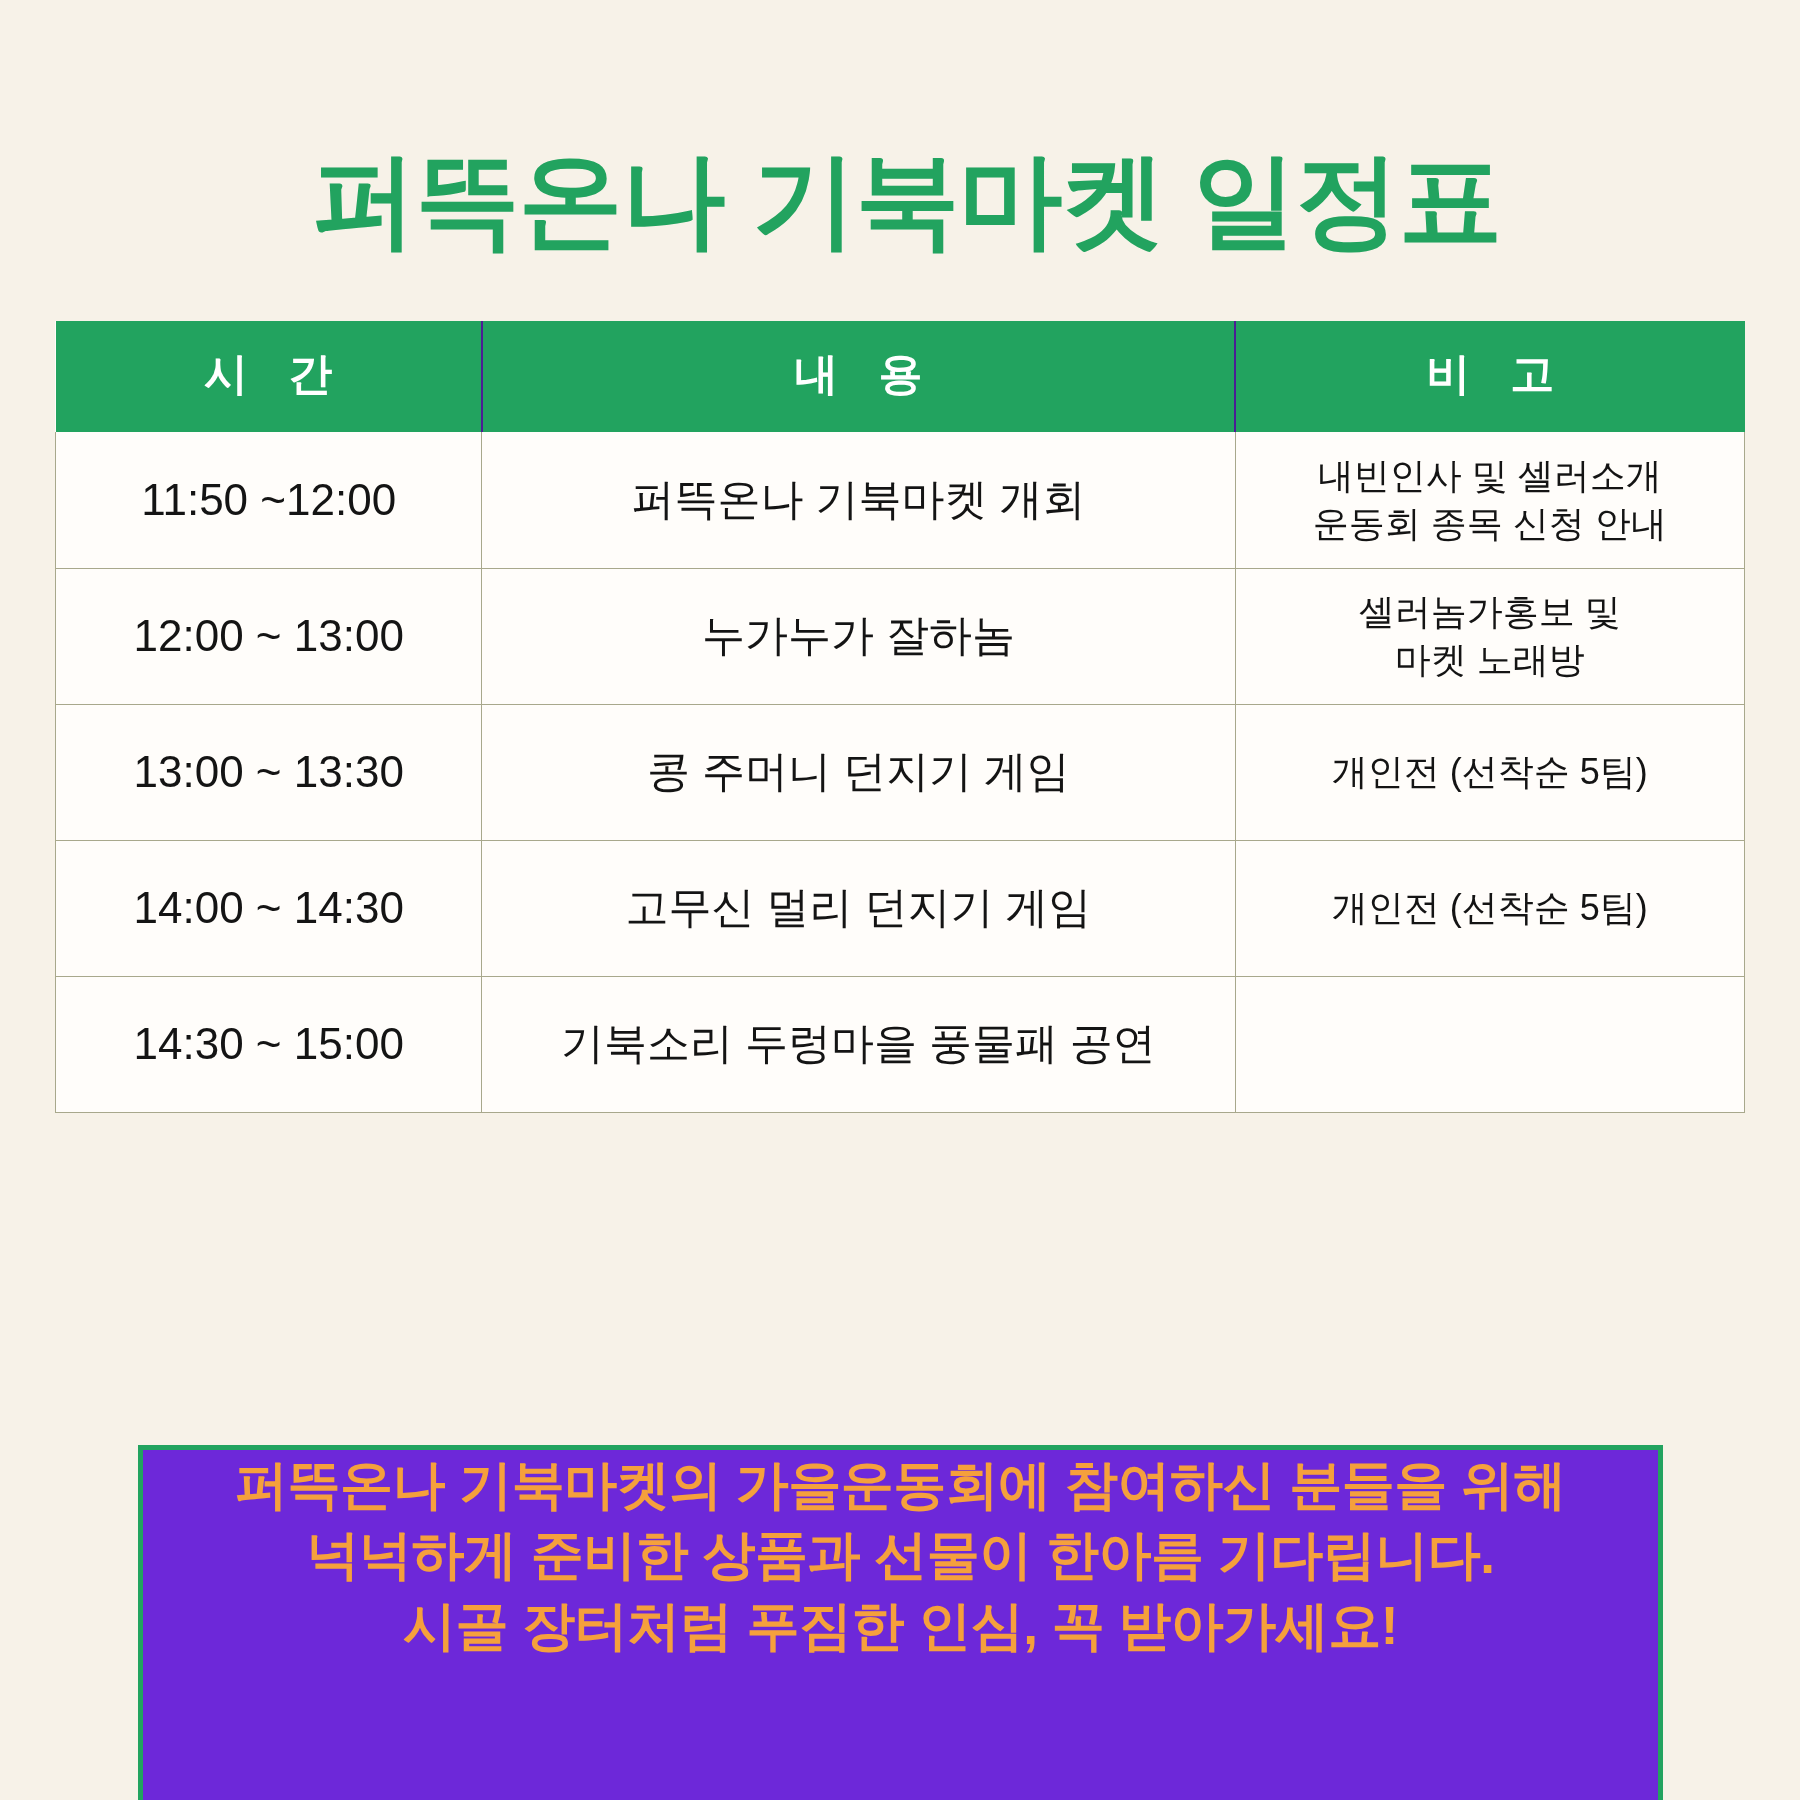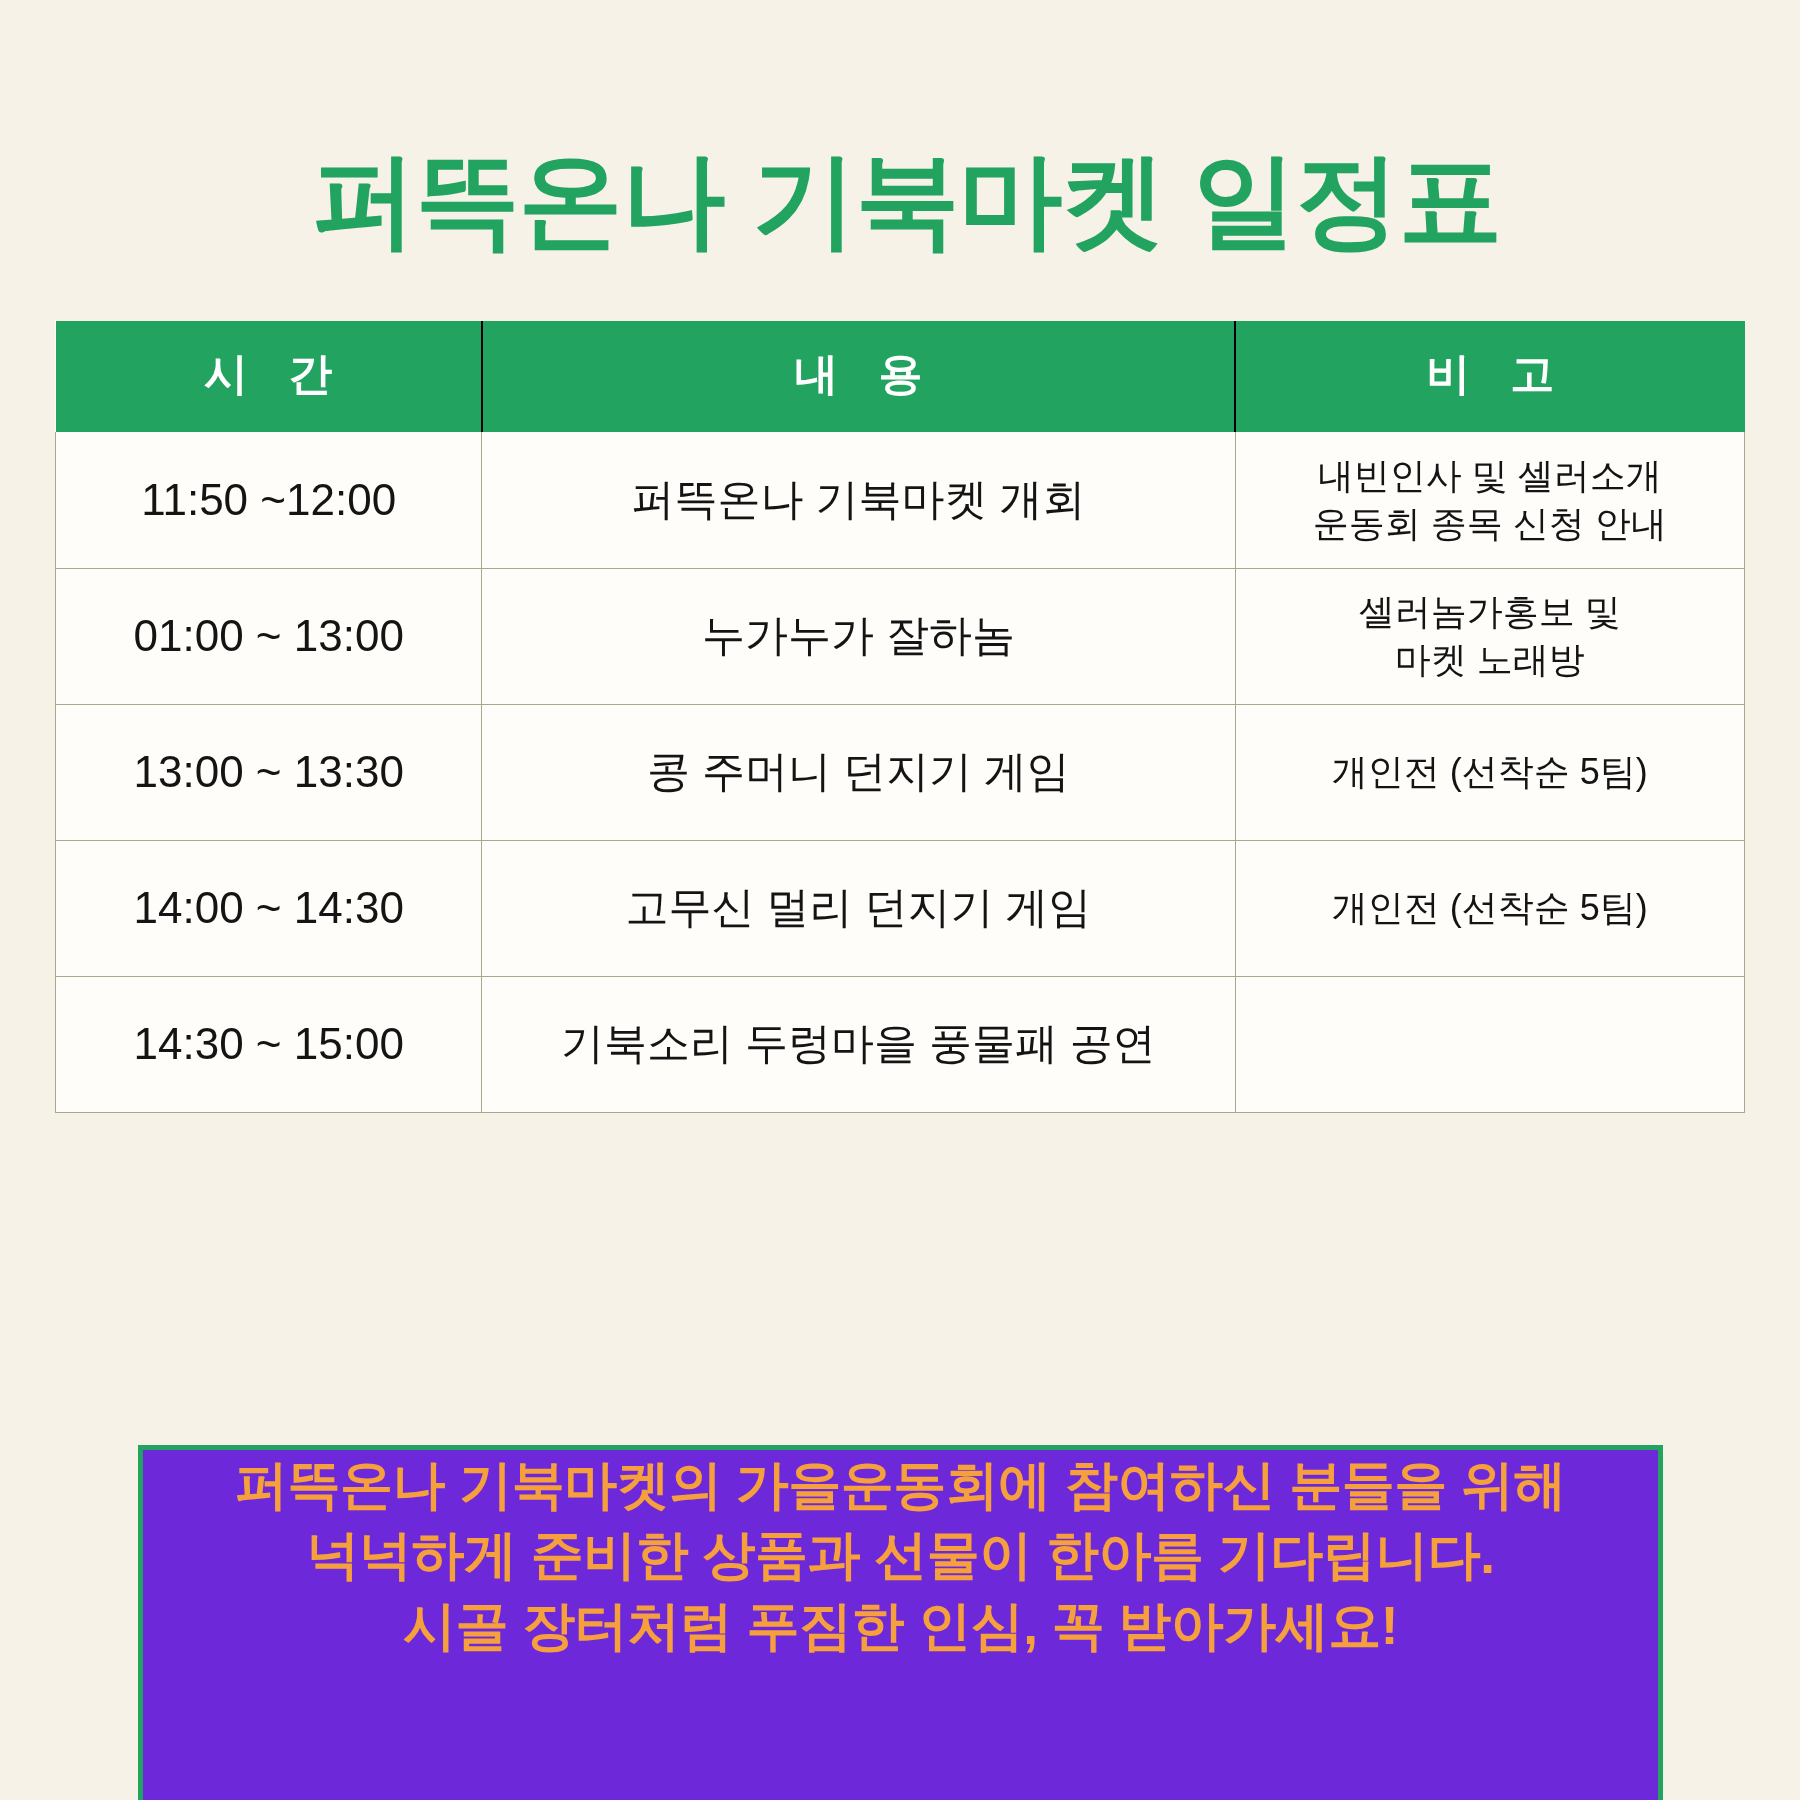--- a/index.html
+++ b/index.html
@@ -54,21 +54,21 @@
     font-size: 44px;
     font-weight: 700;
     letter-spacing: 14px;
     text-indent: 14px;
     padding: 24px 0 28px 0;
     border: none;
     height: 92px;
     box-sizing: border-box;
   }
   table.schedule thead th.sep {
-    border-left: 2px solid #000000;
+    border-left: 2px solid #4c1d95;
   }
 
   table.schedule tbody td {
     border: 1.5px solid #a8a88c;
     color: #141414;
     text-align: center;
     vertical-align: middle;
     font-size: 42px;
     font-weight: 500;
     height: 136px;
@@ -141,21 +141,21 @@
       <tbody>
         <tr>
           <td class="time">11:50 ~12:00</td>
           <td class="desc">퍼뜩온나 기북마켓 개회</td>
           <td class="note">
             <span class="note-line">내빈인사 및 셀러소개</span>
             <span class="note-line">운동회 종목 신청 안내</span>
           </td>
         </tr>
         <tr>
-          <td class="time">01:00 ~ 13:00</td>
+          <td class="time">12:00 ~ 13:00</td>
           <td class="desc">누가누가 잘하놈</td>
           <td class="note">
             <span class="note-line">셀러놈가홍보 및</span>
             <span class="note-line">마켓 노래방</span>
           </td>
         </tr>
         <tr>
           <td class="time">13:00 ~ 13:30</td>
           <td class="desc">콩 주머니 던지기 게임</td>
           <td class="note">

